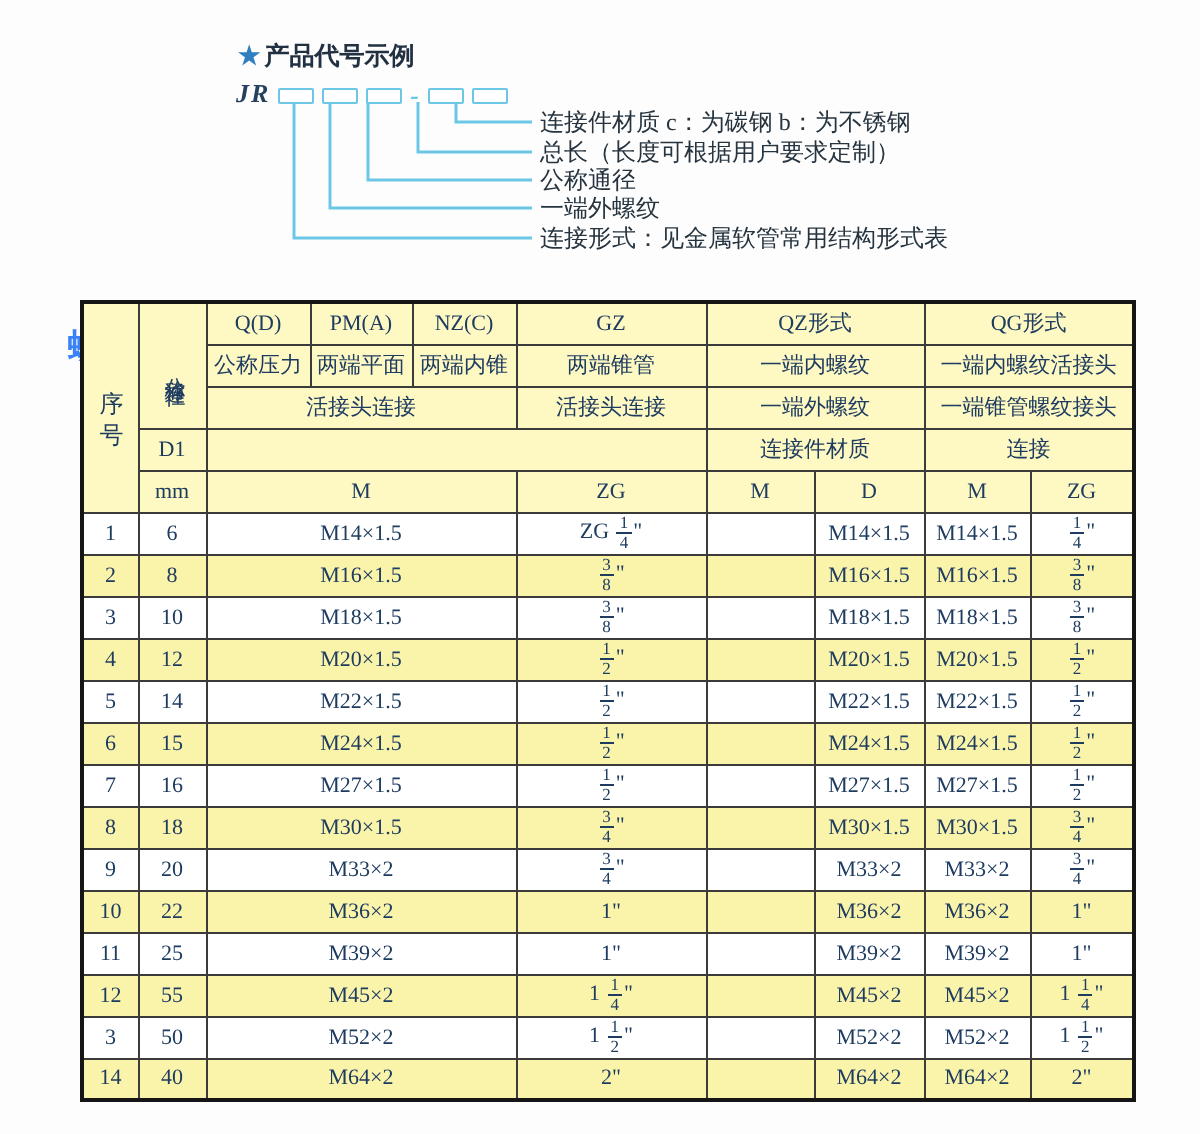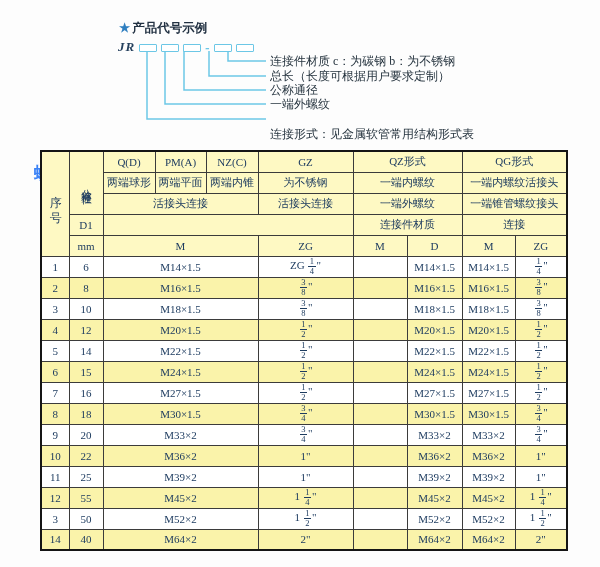--- a/index.html
+++ b/index.html
@@ -59,21 +59,21 @@
     <polyline points="209,51 209,76 266,76" fill="none" stroke="#6cc7e6" stroke-width="1.5"></polyline>
     <polyline points="184,51 184,90 266,90" fill="none" stroke="#6cc7e6" stroke-width="1.5"></polyline>
     <polyline points="165,51 165,104 266,104" fill="none" stroke="#6cc7e6" stroke-width="1.5"></polyline>
     <polyline points="147,51 147,119 266,119" fill="none" stroke="#6cc7e6" stroke-width="1.5"></polyline>
   </svg>
 
   <div class="callout" style="top:70px">总长（长度可根据用户要求定制）</div>
   <div class="callout" style="top:55px">连接件材质  c：为碳钢  b：为不锈钢</div>
   <div class="callout" style="top:84px">公称通径</div>
   <div class="callout" style="top:98px">一端外螺纹</div>
-  <div class="callout" style="top:128px">连接形式：见金属软管常用结构形式表</div>
+  <div class="callout" style="top:113px">连接形式：见金属软管常用结构形式表</div>
 
   <div class="table-title">螺母连接形式参考表</div>
 
   <table class="ref">
     <colgroup>
       <col style="width:28px">
         <col style="width:34px">
         <col style="width:52px">
         <col style="width:51px">
       <col style="width:52px">
@@ -88,24 +88,24 @@
         <th rowspan="5"><span class="v-seq">序号</span></th>
         <th rowspan="3"><span class="v-dn">公称通径</span></th>
         <th class="lat">Q(D)</th>
         <th class="lat">PM(A)</th>
         <th class="lat">NZ(C)</th>
         <th class="lat">GZ</th>
         <th colspan="2">QZ形式</th>
         <th colspan="2">QG形式</th>
       </tr>
       <tr>
-        <th>两端球形</th>
+        <th>公称压力</th>
         <th>两端平面</th>
         <th>两端内锥</th>
-        <th>为不锈钢</th>
+        <th>两端锥管</th>
         <th colspan="2">一端内螺纹</th>
         <th colspan="2">一端内螺纹活接头</th>
       </tr>
       <tr>
         <th colspan="3">活接头连接</th>
         <th>活接头连接</th>
         <th colspan="2">一端外螺纹</th>
         <th colspan="2">一端锥管螺纹接头</th>
       </tr>
       <tr>

